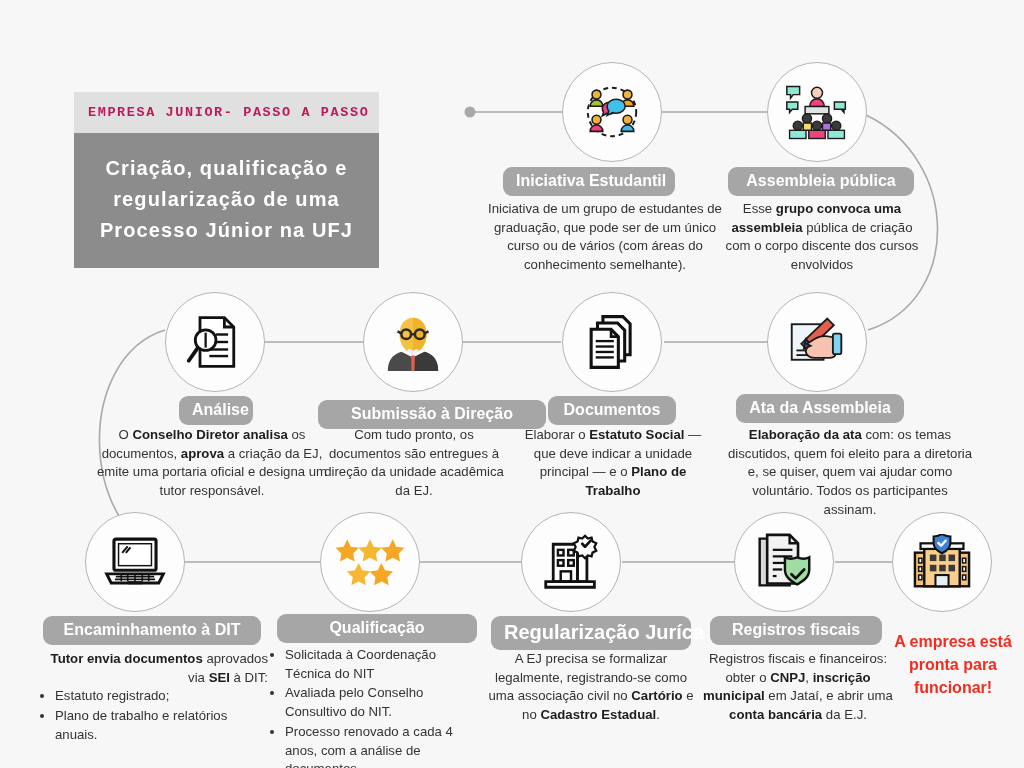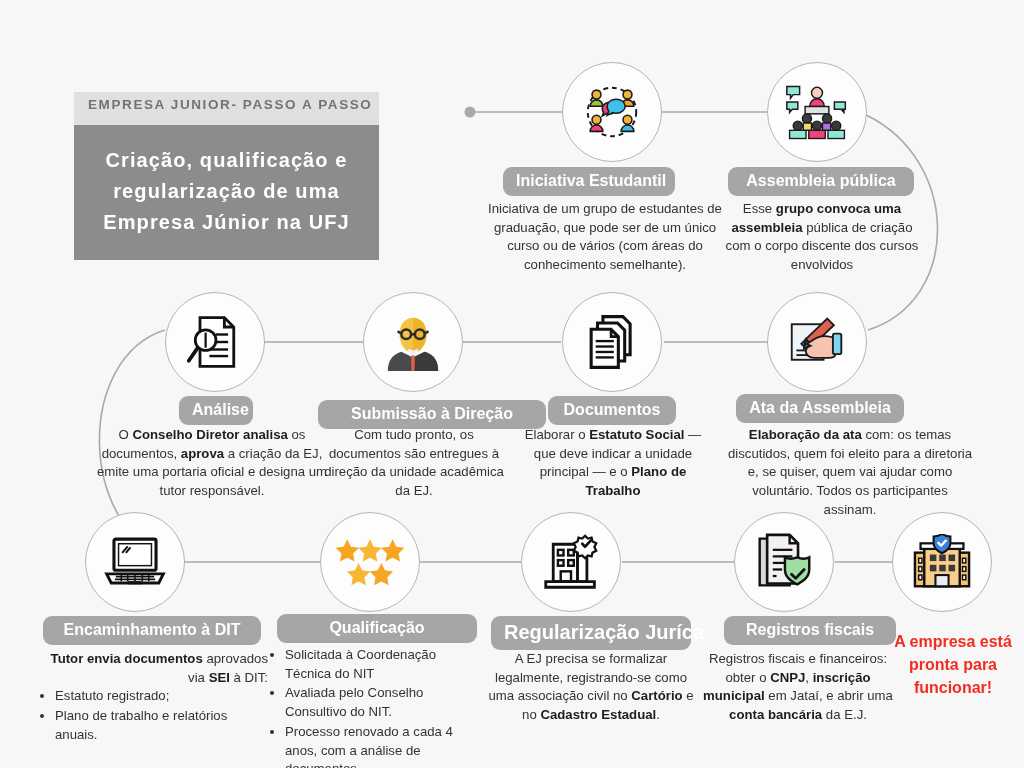--- a/index.html
+++ b/index.html
@@ -9,23 +9,24 @@
     font-family:"Liberation Sans","DejaVu Sans",sans-serif;
     overflow:hidden;position:relative;
     color:#2b2b2b;
   }
   #stage{position:absolute;left:0;top:0;width:1024px;height:768px;}
   #wires{position:absolute;left:0;top:0;width:1024px;height:768px;pointer-events:none;}
 
   
   .titlebox{position:absolute;left:74px;top:92px;width:305px;}
   .titlebox .kicker{
-    background:#e0e0e0;color:#737373;
+    background:#e0e0e0;color:#be185d;
     font-size:13.5px;font-weight:bold;letter-spacing:1.6px;
-    padding:5px 0 13px 14px;
+    padding:13px 0 13px 14px;
+    font-family:Liberation Mono, monospace;
   }
   .titlebox .maintitle{
     background:#8c8c8c;color:#ffffff;
     font-size:20px;font-weight:bold;line-height:1.55;
     letter-spacing:1.1px;text-align:center;
     padding:20px 16px 22px 16px;
   }
 
   
   .node{position:absolute;}
@@ -80,21 +81,21 @@
       <line x1="185" y1="562" x2="320" y2="562"></line>
       <line x1="420" y1="562" x2="521" y2="562"></line>
       <line x1="622" y1="562" x2="734" y2="562"></line>
       <line x1="835" y1="562" x2="892" y2="562"></line>
     </g>
     <circle cx="470" cy="112" r="5.5" fill="#a9a9a9"></circle>
   </svg>
 
   <div class="titlebox">
     <div class="kicker">EMPRESA JUNIOR- PASSO A PASSO</div>
-    <div class="maintitle">Criação, qualificação e regularização de uma Empresa Júnior na UFJ</div>
+    <div class="maintitle">Criação, qualificação e regularização de uma Processo Júnior na UFJ</div>
   </div>
 
   <div class="node">
     <div class="circle" style="left:562px;top:62px;width:100px;height:100px;">
       <svg width="62" height="62" viewBox="0 0 64 64">
         <circle cx="32" cy="32" r="25" fill="none" stroke="#1a1a1a" stroke-width="2" stroke-dasharray="5 4"></circle>
         <g stroke="#1a1a1a" stroke-width="1.6">
           <circle cx="16" cy="14" r="4.6" fill="#f0b33a"></circle>
           <path d="M9.5 26c0-4 3-6.5 6.5-6.5s6.5 2.5 6.5 6.5z" fill="#9ec23a"></path>
           <circle cx="48" cy="14" r="4.6" fill="#f0b33a"></circle>
@@ -322,21 +323,21 @@
           <line x1="20" y1="18" x2="41" y2="18"></line>
             <line x1="20" y1="25" x2="41" y2="25"></line>
           <line x1="20" y1="32" x2="34" y2="32"></line>
             <line x1="20" y1="39" x2="30" y2="39"></line>
           <line x1="20" y1="46" x2="24" y2="46"></line>
         </g>
         <path d="M46 26c5 2 9 2 13 0v13c0 8-6 12-13 16-7-4-13-8-13-16V26c4 2 8 2 13 0z" fill="#9fdda2" stroke="#111" stroke-width="2.6"></path>
         <path d="M40 44l4.5 4.5 9-9.5" fill="none" stroke="#111" stroke-width="3" stroke-linecap="round" stroke-linejoin="round"></path>
       </svg>
     </div>
-    <div class="pill" style="left:710px;top:616px;width:172px;font-size:16px;margin-left:14px;">Registros fiscais</div>
+    <div class="pill" style="left:710px;top:616px;width:172px;font-size:16px;">Registros fiscais</div>
     <div class="body" style="left:702px;top:650px;width:192px;">
       Registros fiscais e financeiros: obter o <b>CNPJ</b>, <b>inscrição municipal</b> em Jataí, e abrir uma <b>conta bancária</b> da E.J.
     </div>
   </div>
 
   <div class="node">
     <div class="circle" style="left:892px;top:512px;width:100px;height:100px;">
       <svg width="62" height="56" viewBox="0 0 66 60">
         <rect x="4" y="20" width="58" height="36" fill="#f7c173" stroke="#111" stroke-width="2.6"></rect>
         <rect x="14" y="14" width="38" height="42" fill="#f9cd8b" stroke="#111" stroke-width="2.6"></rect>

